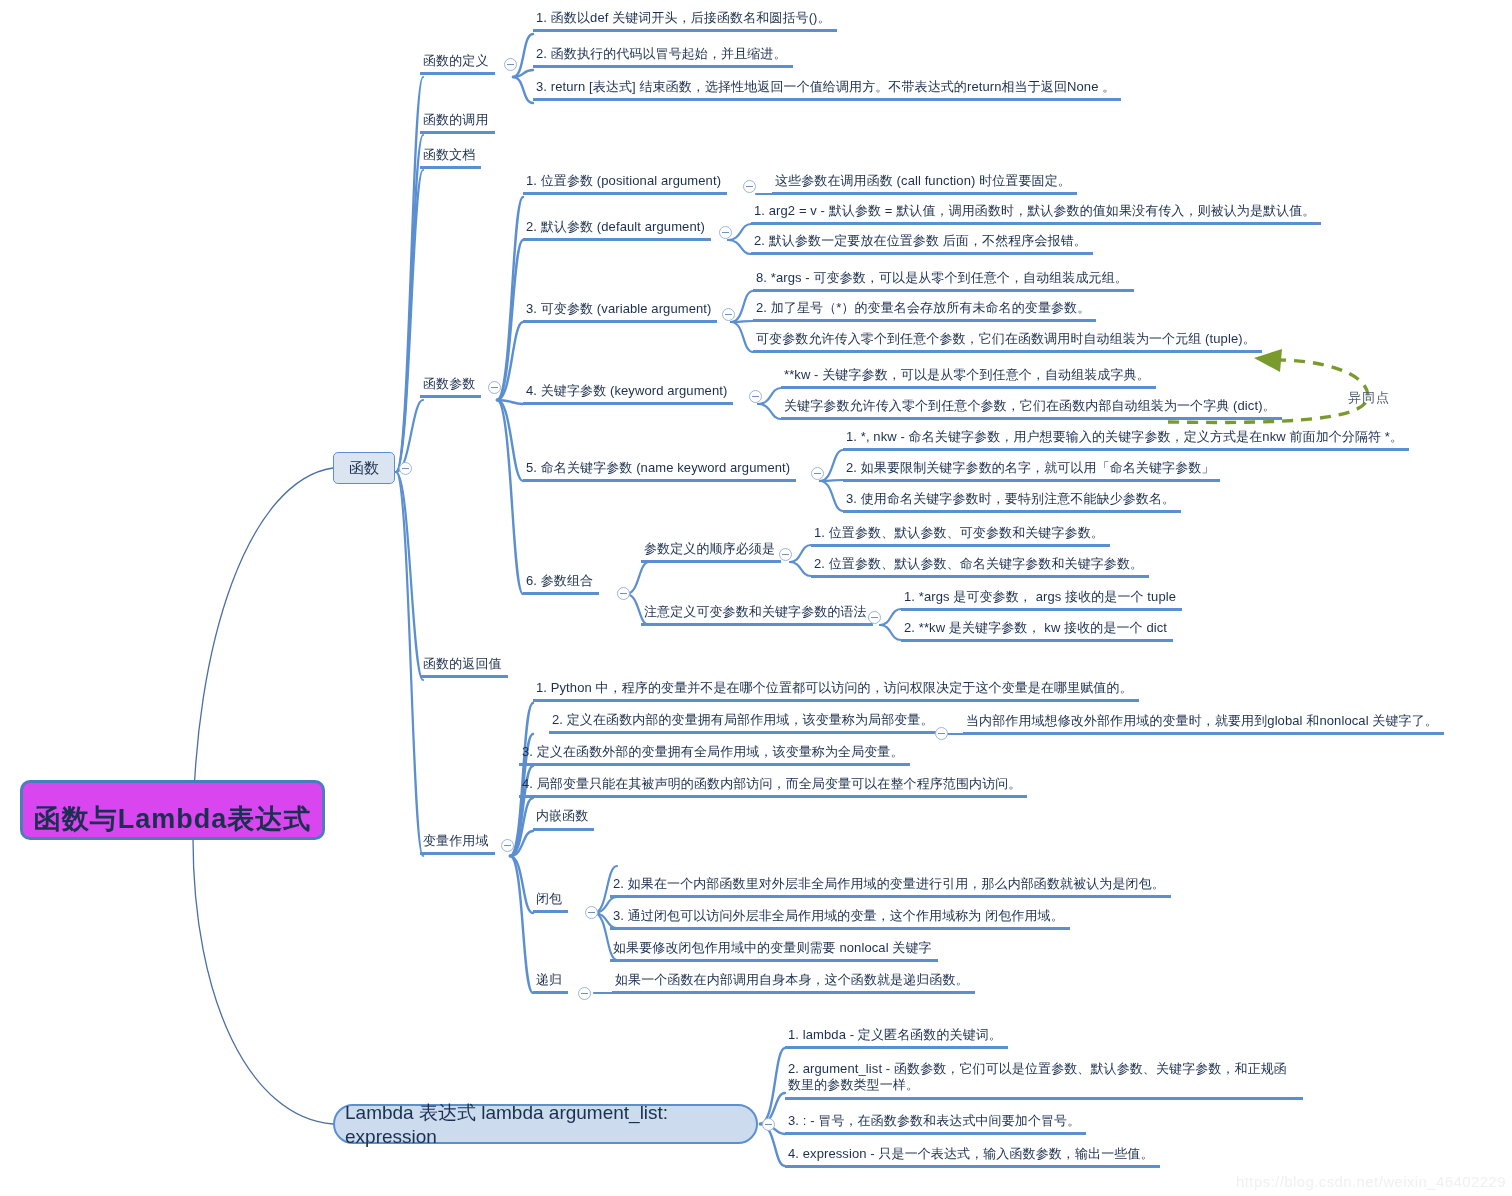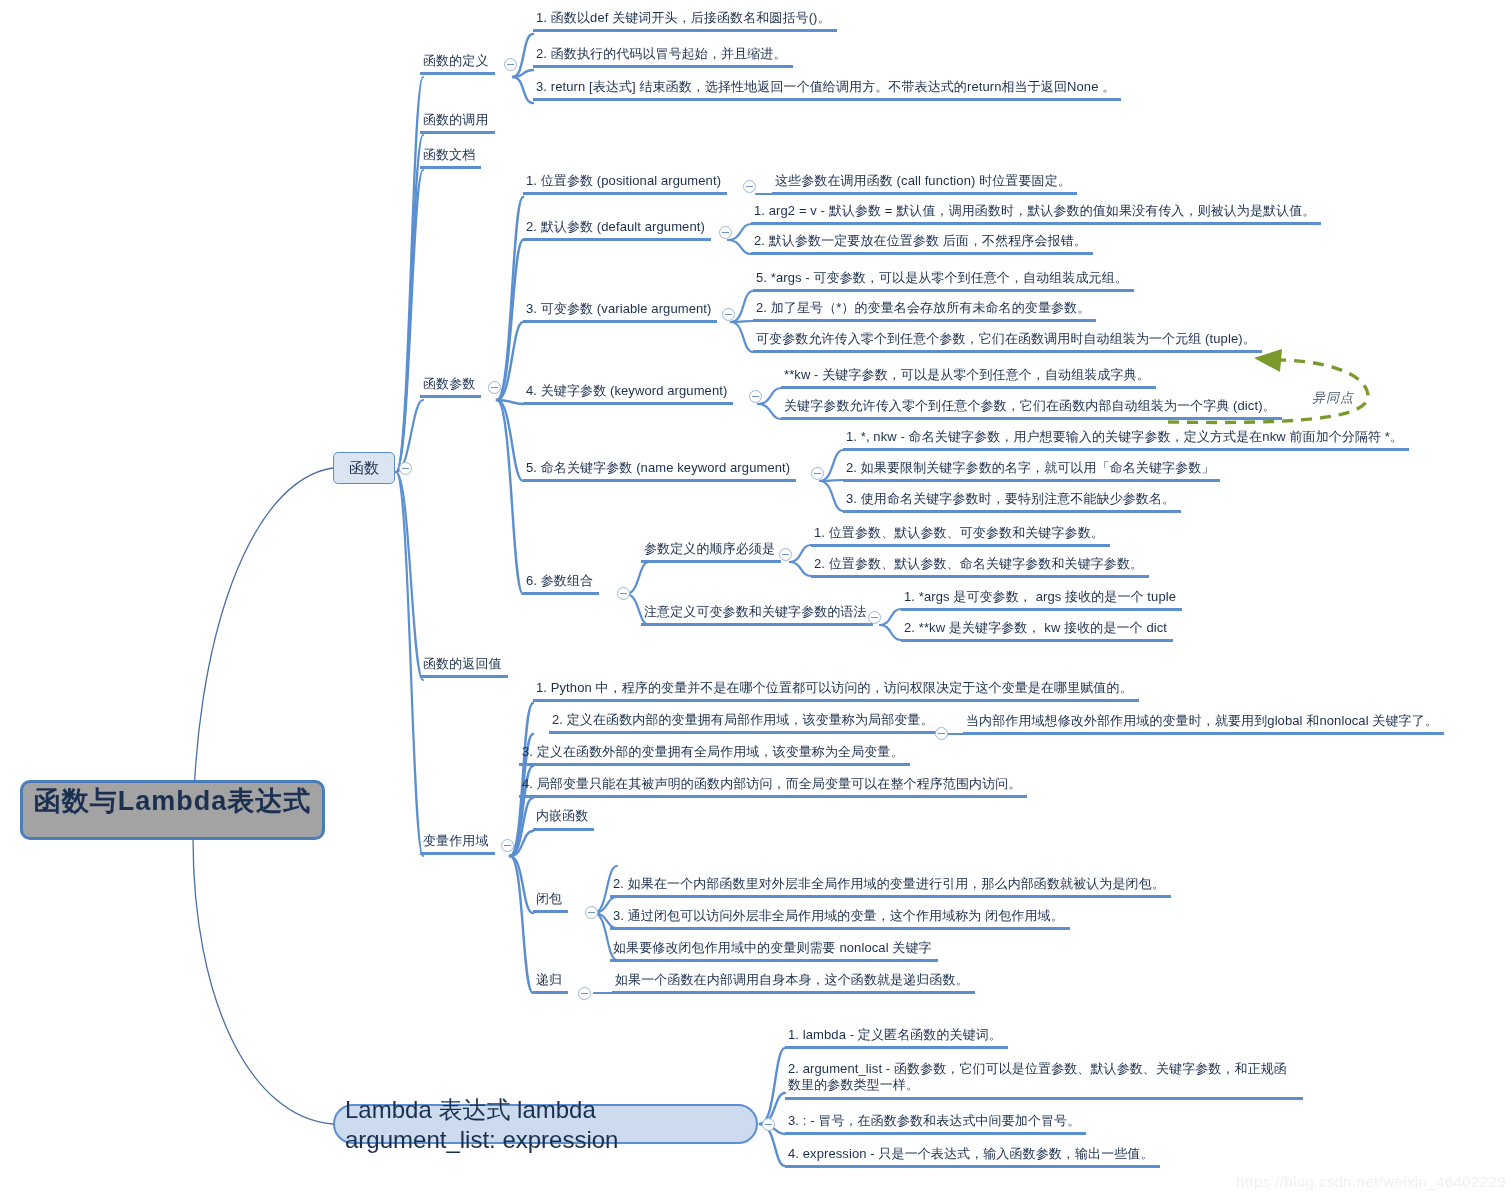--- a/index.html
+++ b/index.html
@@ -29,42 +29,42 @@
     font-size: 13px;
     padding: 1px 6px 3px 3px;
     border-bottom: 3px solid #5b8fd0;
     letter-spacing: 0.1px;
   }
   .topic.wrap { white-space: normal; }
 
   
   .root-box {
     position: absolute;
-    background: #a3a3a3;
+    background: #d946ef;
     border: 3px solid #4a7ebb;
     border-radius: 10px;
     color: #1b2f50;
     font-size: 27px;
     font-weight: bold;
-    display: flex; align-items: flex-start; justify-content: center;
+    display: flex; align-items: flex-end; justify-content: center;
     letter-spacing: 1px;
   }
   
   .box1 {
     position: absolute;
     background: #dbe5f1;
     border: 1.6px solid #5b8fd0;
     border-radius: 5px;
     color: #1b2f50;
     font-size: 15px;
     display: flex; align-items: center; justify-content: center;
     padding: 0 10px;
   }
   .box1.lambda {
-    font-size: 24px;
+    font-size: 19px;
     border-width: 2.2px;
     border-radius: 20px;
     background: #ccdcee;
   }
 
   
   .toggle {
     position: absolute;
     width: 13px; height: 13px;
     border: 1px solid #9cb6d6;
@@ -73,24 +73,24 @@
   }
   .toggle::before {
     content: "";
     position: absolute;
     left: 2px; right: 2px; top: 5px;
     height: 1px; background: #6f93bf;
   }
 
   .note-label {
     position: absolute;
-    font-style: italic;
     font-size: 13px;
     color: #4a5a72;
     letter-spacing: 1px;
+    margin-left: 36px;
   }
 
   .watermark {
     position: absolute;
     right: 6px; bottom: 6px;
     font-size: 15px;
     color: #f0f0f0;
     letter-spacing: 0.4px;
     user-select: none;
   }
@@ -237,21 +237,21 @@
   </div>
   <div class="node topic" style="left:751px; top:232px;">
     <span>2. 默认参数一定要放在位置参数 后面，不然程序会报错。</span>
   </div>
 
   <div class="node topic" style="left:523px; top:300px;">
     <span>3. 可变参数 (variable argument)</span>
   </div>
   <div class="toggle" style="left:722px; top:308px;"></div>
   <div class="node topic" style="left:753px; top:269px;">
-    <span>5. *args - 可变参数，可以是从零个到任意个，自动组装成元组。</span>
+    <span>8. *args - 可变参数，可以是从零个到任意个，自动组装成元组。</span>
   </div>
   <div class="node topic" style="left:753px; top:299px;">
     <span>2. 加了星号（*）的变量名会存放所有未命名的变量参数。</span>
   </div>
   <div class="node topic" style="left:753px; top:330px;">
     <span>可变参数允许传入零个到任意个参数，它们在函数调用时自动组装为一个元组 (tuple)。</span>
   </div>
 
   <div class="node topic" style="left:523px; top:382px;">
     <span>4. 关键字参数 (keyword argument)</span>

